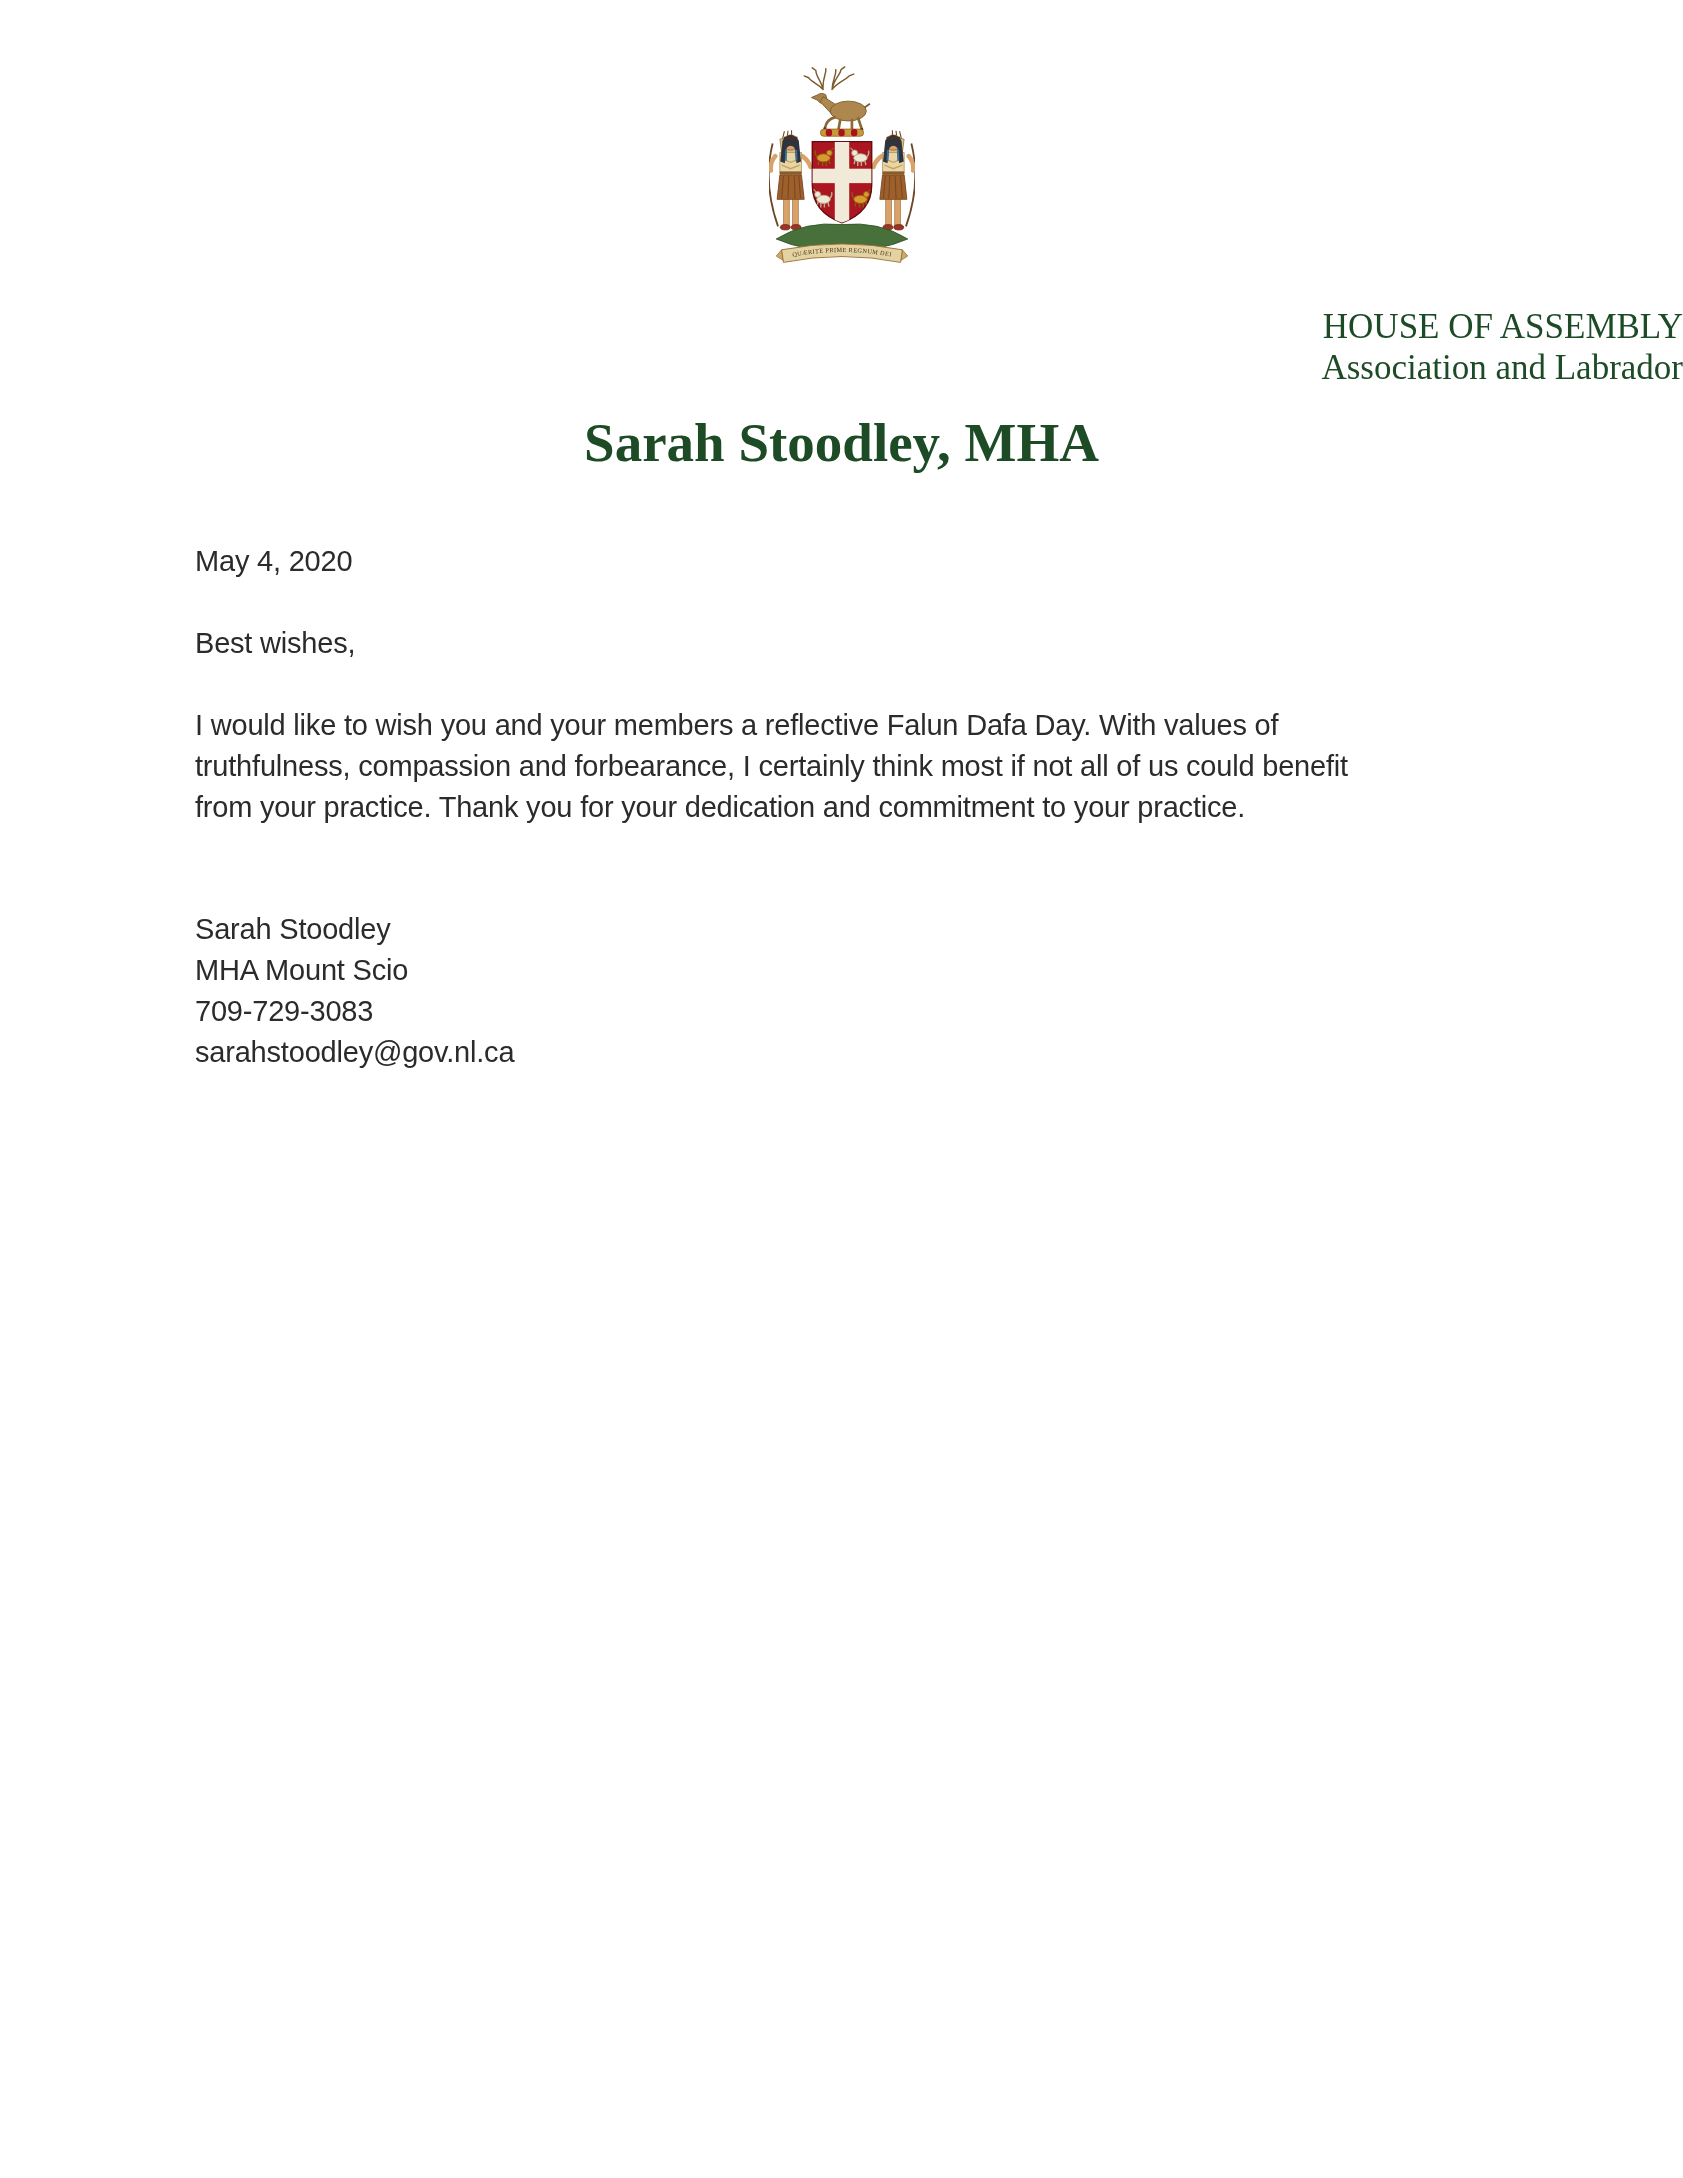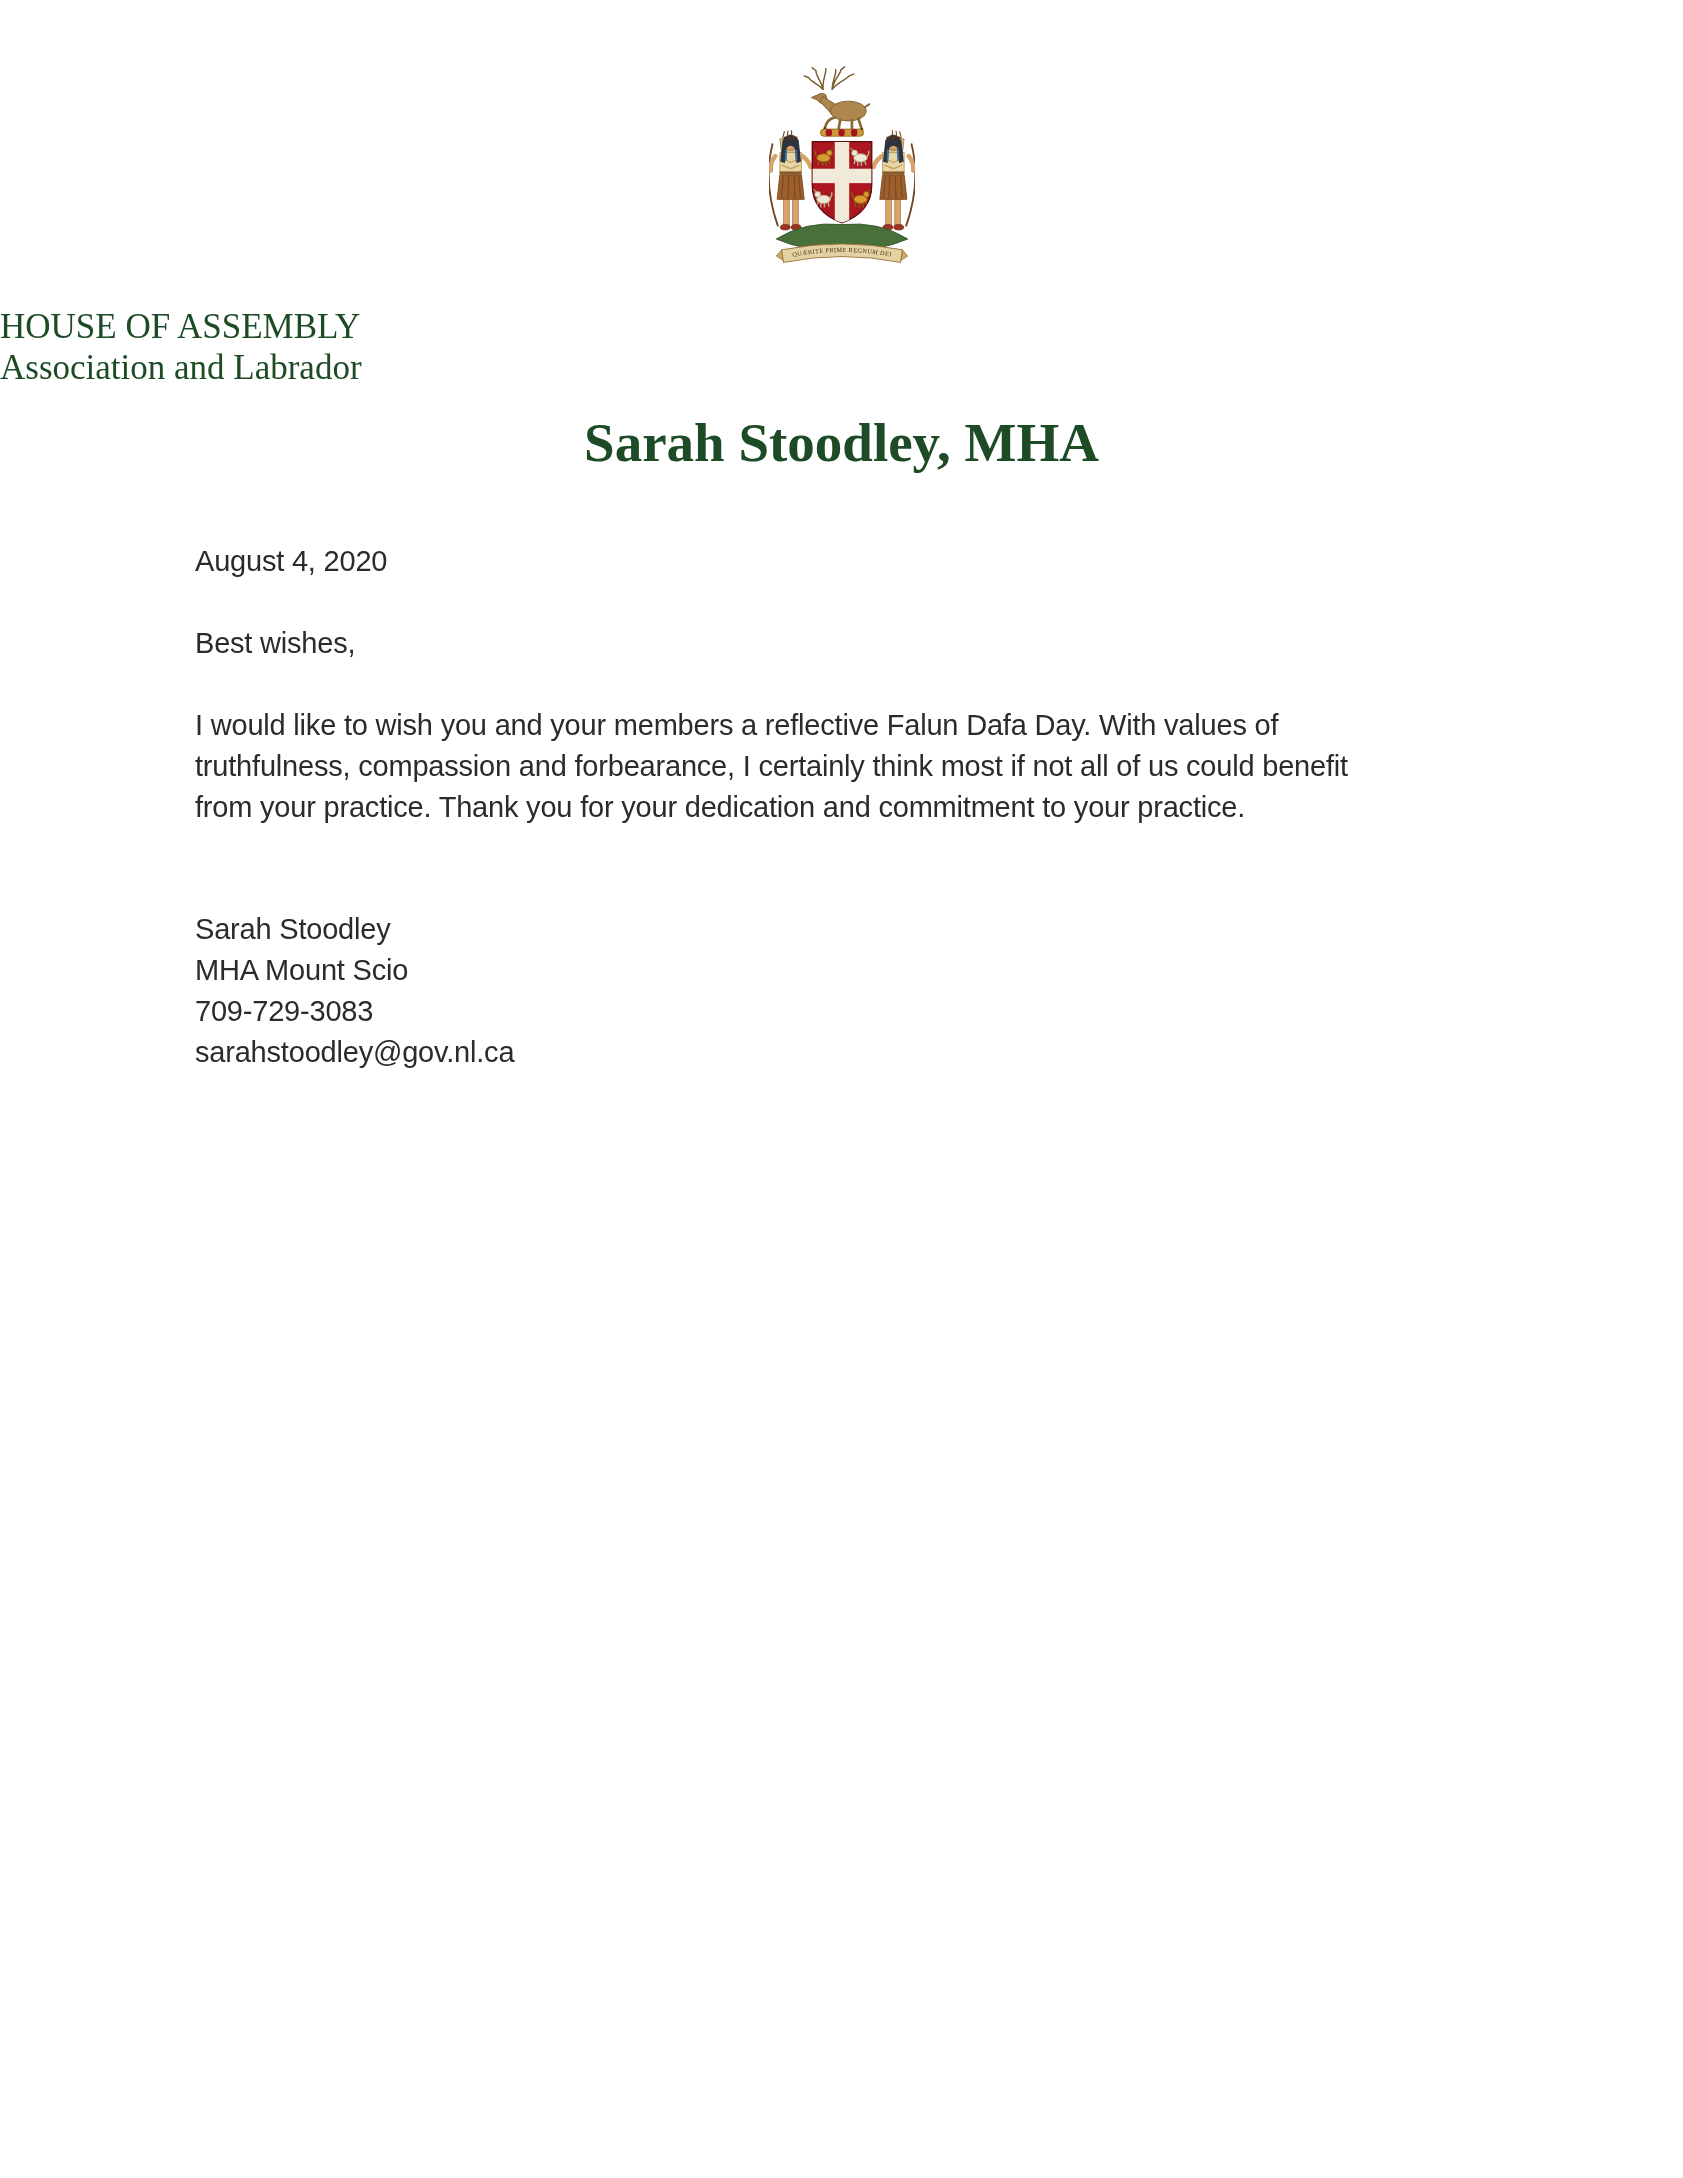--- a/index.html
+++ b/index.html
@@ -5,21 +5,21 @@
   html,body{margin:0;padding:0;background:#ffffff;}
   .page{
     position:relative;width:1683px;height:2178px;background:#ffffff;
     font-family:"Liberation Sans",sans-serif;overflow:hidden;
   }
   .crest{
     position:absolute;top:66px;left:50%;transform:translateX(-50%);
     width:146px;height:200px;
   }
   .org-line{
-    position:absolute;left:0;right:0;text-align:left;
+    position:absolute;left:0;right:0;text-align:right;
     font-family:"Liberation Serif",serif;color:var(--green,#1d4b26);
     font-size:35px;line-height:41px;font-weight:normal;
   }
   .org1{top:306px;}
   .org2{top:347px;}
   .name-line{
     position:absolute;left:0;right:0;text-align:center;
     font-family:"Liberation Serif",serif;color:var(--green,#1d4b26);
     font-size:55px;line-height:47px;font-weight:bold;
   }
@@ -121,21 +121,21 @@
         <textPath href="#ribbonPath" startOffset="50%" text-anchor="middle">QUÆRITE PRIME REGNUM DEI</textPath>
       </text>
     </g>
   </svg>
 
   <div class="org-line org1">HOUSE OF ASSEMBLY</div>
   <div class="org-line org2">Association and Labrador</div>
   <div class="name-line name1">Sarah Stoodley, MHA</div>
 
   <div class="letter">
-    <p>August 4, 2020</p>
+    <p>May 4, 2020</p>
     <p class="gap-1">Best wishes,</p>
     <p class="gap-1">I would like to wish you and your members a reflective Falun Dafa Day. With values of
 truthfulness, compassion and forbearance, I certainly think most if not all of us could benefit
 from your practice. Thank you for your dedication and commitment to your practice.</p>
     <p class="gap-2">Sarah Stoodley
 MHA Mount Scio
 709-729-3083
 sarahstoodley@gov.nl.ca</p>
   </div>
 

